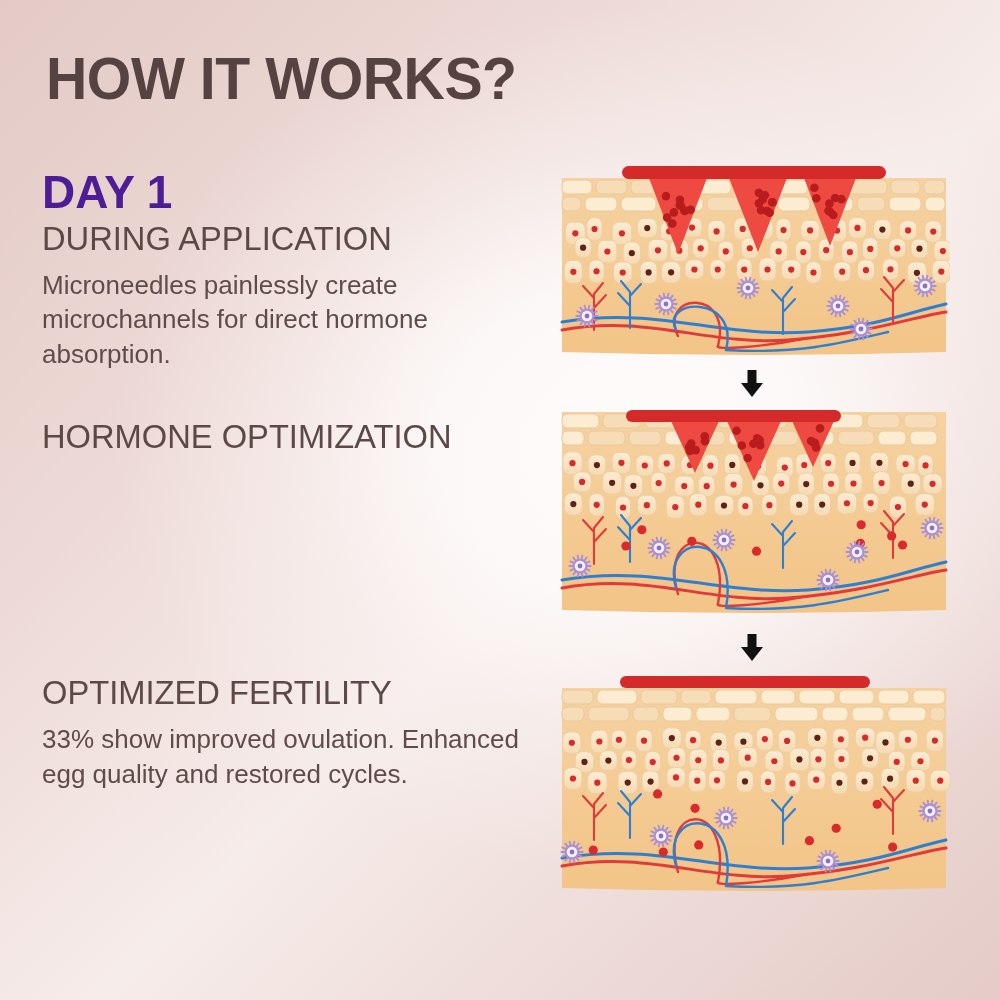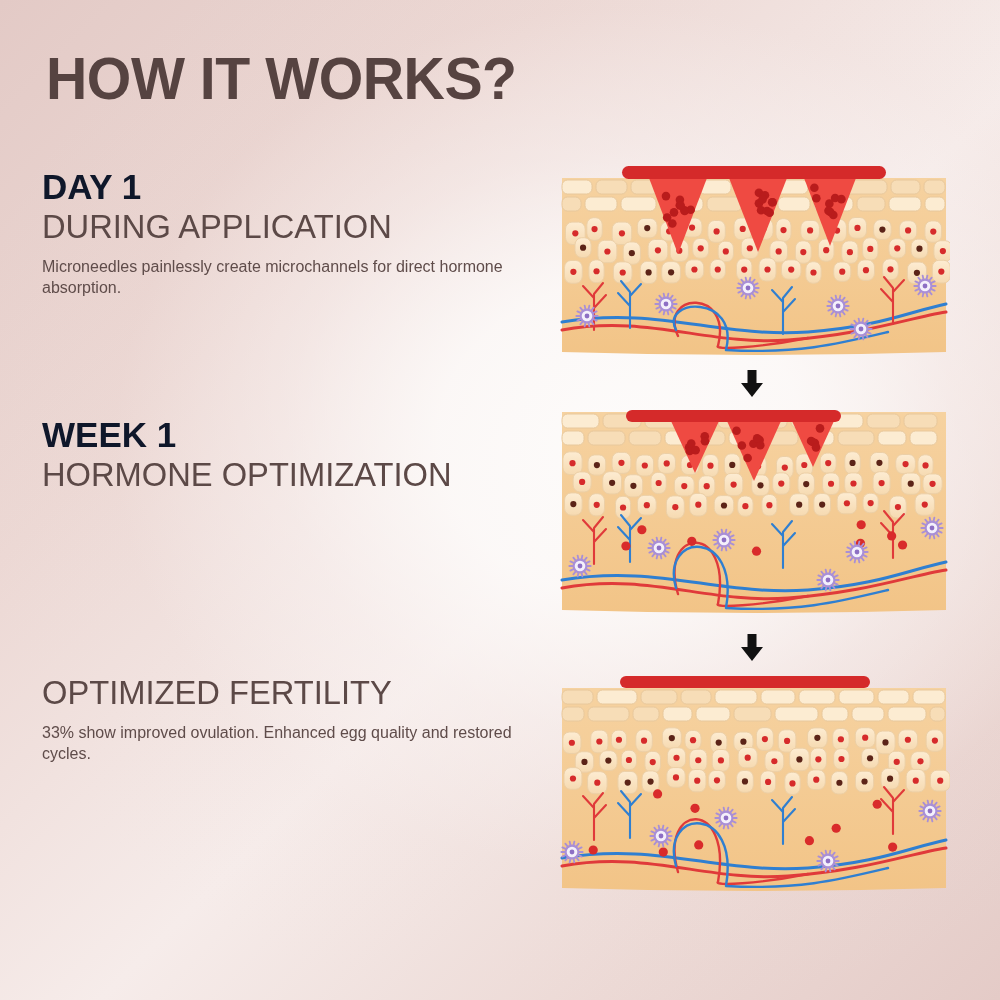--- a/index.html
+++ b/index.html
@@ -46,39 +46,39 @@
     left: 42px;
     top: 160px;
     width: 500px;
   }
   .step { position: absolute; left: 0; width: 500px; }
   .step-1 { top: 8px; }
   .step-2 { top: 256px; }
   .step-3 { top: 512px; }
 
   .step-period {
-    font-size: 35px;
+    font-size: 46px;
     font-weight: bold;
-    color: #0f172a;
+    color: #4c1d95;
     line-height: 1.08;
     letter-spacing: 0px;
     white-space: nowrap;
   }
   .step-headline {
     font-size: 33px;
     font-weight: normal;
     color: #5c4947;
     line-height: 1.18;
     margin-top: 2px;
     white-space: nowrap;
     transform: scaleX(0.99);
     transform-origin: left top;
   }
   .step-body {
-    font-size: 16px;
+    font-size: 26px;
     font-weight: normal;
     color: #5f4c4a;
     line-height: 1.33;
     margin-top: 9px;
     max-width: 495px;
   }
 
   
   .diagram {
     position: absolute;
@@ -109,21 +109,20 @@
 
   <div class="steps">
 
     <div class="step step-1">
       <div class="step-period">DAY 1</div>
       <div class="step-headline">DURING APPLICATION</div>
       <div class="step-body">Microneedles painlessly create microchannels for direct hormone absorption.</div>
     </div>
 
     <div class="step step-2">
-      <div class="step-period">WEEK 1</div>
       <div class="step-headline">HORMONE OPTIMIZATION</div>
     </div>
 
     <div class="step step-3">
       <div class="step-headline">OPTIMIZED FERTILITY</div>
       <div class="step-body">33% show improved ovulation. Enhanced egg quality and restored cycles.</div>
     </div>
 
   </div>
 

